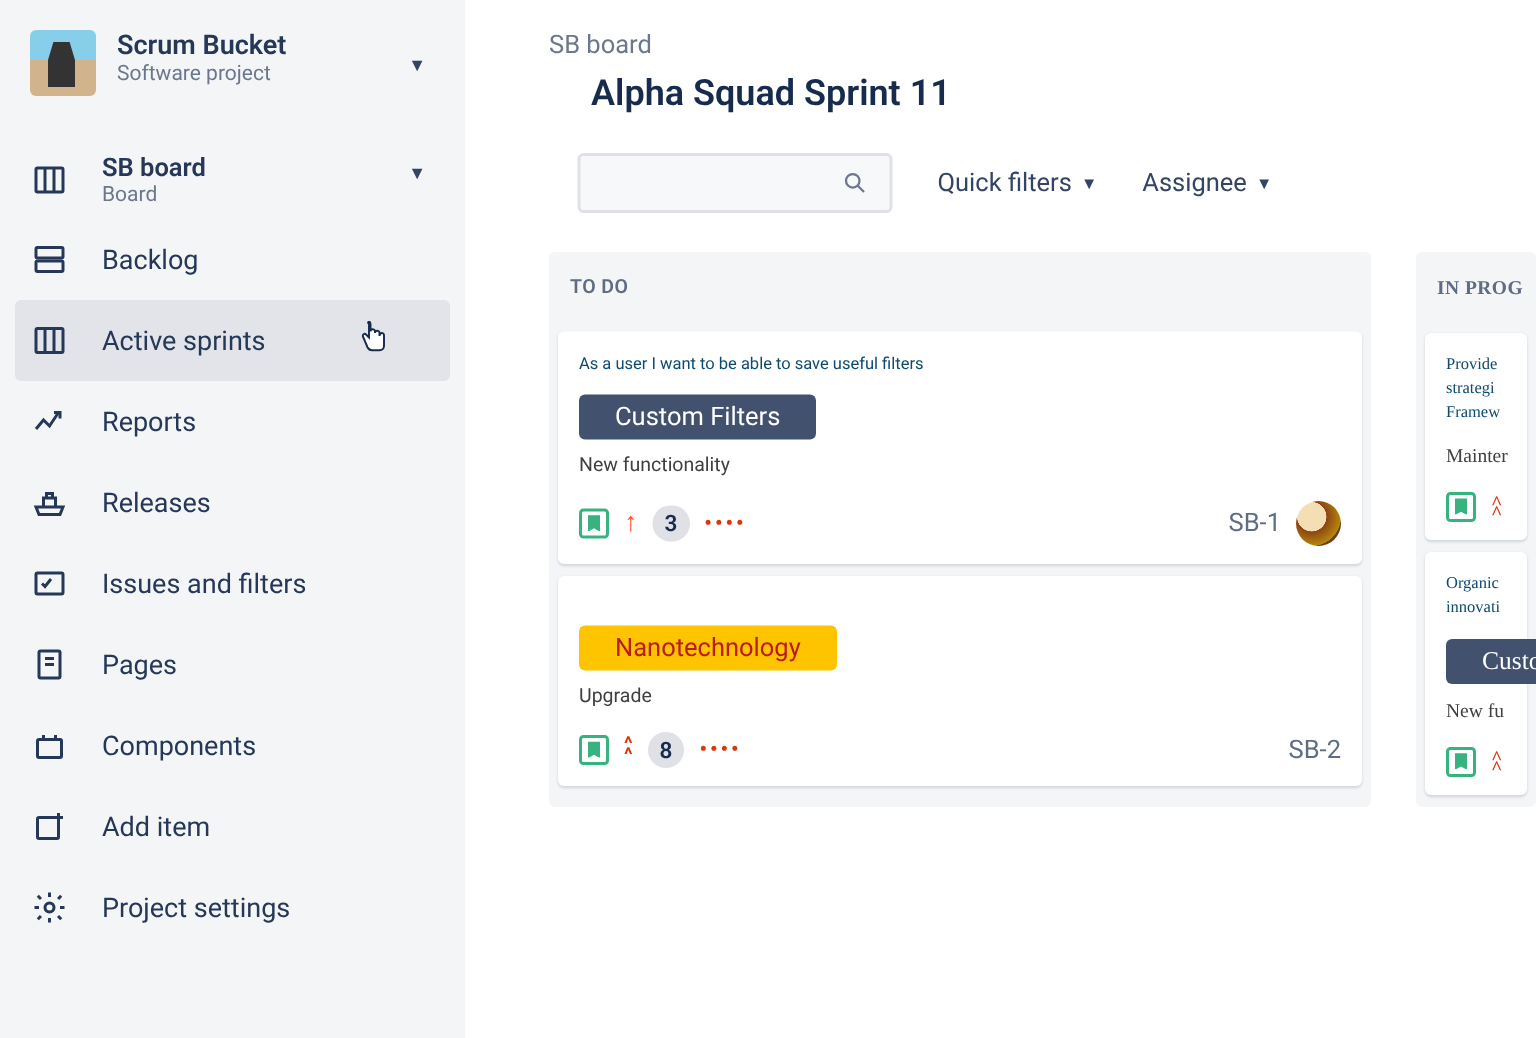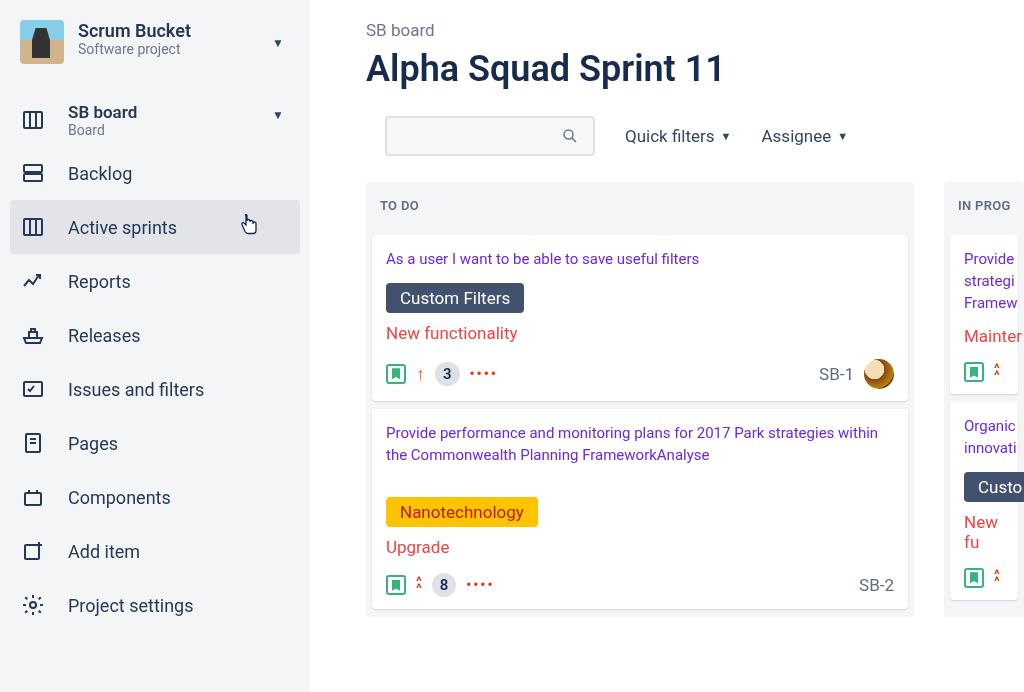--- a/index.html
+++ b/index.html
@@ -115,24 +115,25 @@
     flex: 1;
     padding: 20px 0 0 56px;
     overflow: hidden;
   }
   .breadcrumb {
     color: #6B778C;
     font-size: 17px;
     margin-bottom: 8px;
   }
   .sprint-title {
-    font-size: 36px;
+    font-size: 24px;
     font-weight: 600;
     color: #172B4D;
     margin-bottom: 26px;
+    margin-left: 28px;
   }
   .filters-row {
     display: flex;
     align-items: center;
     gap: 30px;
     margin-bottom: 26px;
     margin-left: 19px;
   }
   .search-box {
     width: 210px;
@@ -157,54 +158,54 @@
   .board {
     display: flex;
     gap: 30px;
   }
   .column {
     width: 548px;
     background: #F4F5F7;
     border-radius: 4px;
     flex-shrink: 0;
   }
-  .column.narrow { width: 80px; }
+  .column.narrow { width: 80px; font-family: Liberation Serif, serif; }
   .col-header {
     padding: 16px 14px;
     font-size: 13px;
     font-weight: 600;
     color: #5E6C84;
     letter-spacing: 0.3px;
     white-space: nowrap;
   }
   .card {
     background: #fff;
     border-radius: 4px;
     margin: 6px 6px 8px 6px;
     padding: 14px 14px 12px 14px;
     box-shadow: 0 1px 2px rgba(9,30,66,0.15);
   }
   .card-title {
-    font-size: 15px;
-    color: #6d28d9;
+    font-size: 11px;
+    color: #0c4a6e;
     margin-bottom: 12px;
     line-height: 1.45;
   }
   .tag {
     display: inline-block;
-    padding: 5px 14px;
+    padding: 5px 24px;
     border-radius: 4px;
     font-size: 17px;
     margin-bottom: 10px;
   }
   .tag.dark { background: #42526E; color: #fff; }
   .tag.yellow { background: #FFC400; color: #b91c1c; margin-top: 19px; }
   .card-sub {
-    color: #ef4444;
-    font-size: 17px;
+    color: #404040;
+    font-size: 13px;
     margin-bottom: 16px;
   }
   .card-footer {
     display: flex;
     align-items: center;
     gap: 10px;
   }
   .story-icon {
     width: 20px;
     height: 20px;
@@ -424,21 +425,20 @@
           <span class="prio-up">↑</span>
           <span class="estimate">3</span>
           <span class="dots">••••</span>
           <span class="spacer"></span>
           <span class="issue-key">SB-1</span>
           <span class="assignee-avatar"></span>
         </div>
       </div>
 
       <div class="card">
-        <div class="card-title">Provide performance and monitoring plans for 2017 Park strategies within the Commonwealth Planning FrameworkAnalyse</div>
         <span class="tag yellow">Nanotechnology</span>
         <div class="card-sub">Upgrade</div>
         <div class="card-footer">
           <span class="story-icon"></span>
           <span class="prio-dbl">
               <span>^</span>
               <span>^</span>
             </span>
           <span class="estimate">8</span>
           <span class="dots">••••</span>

